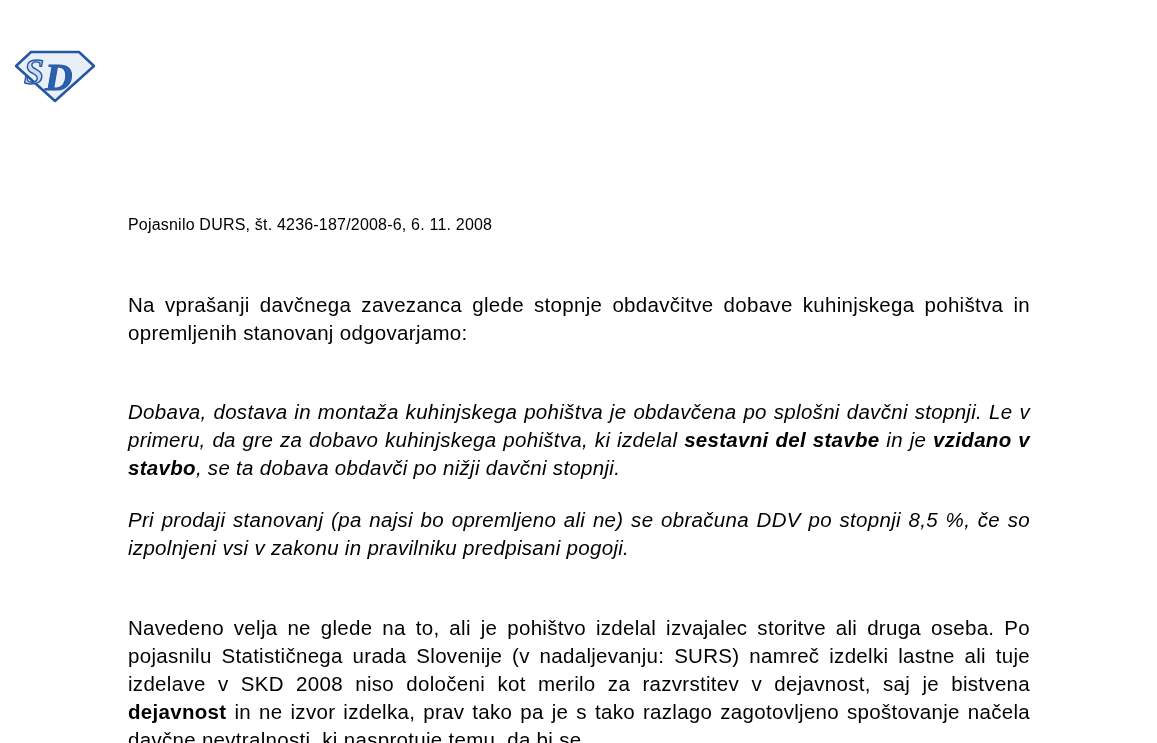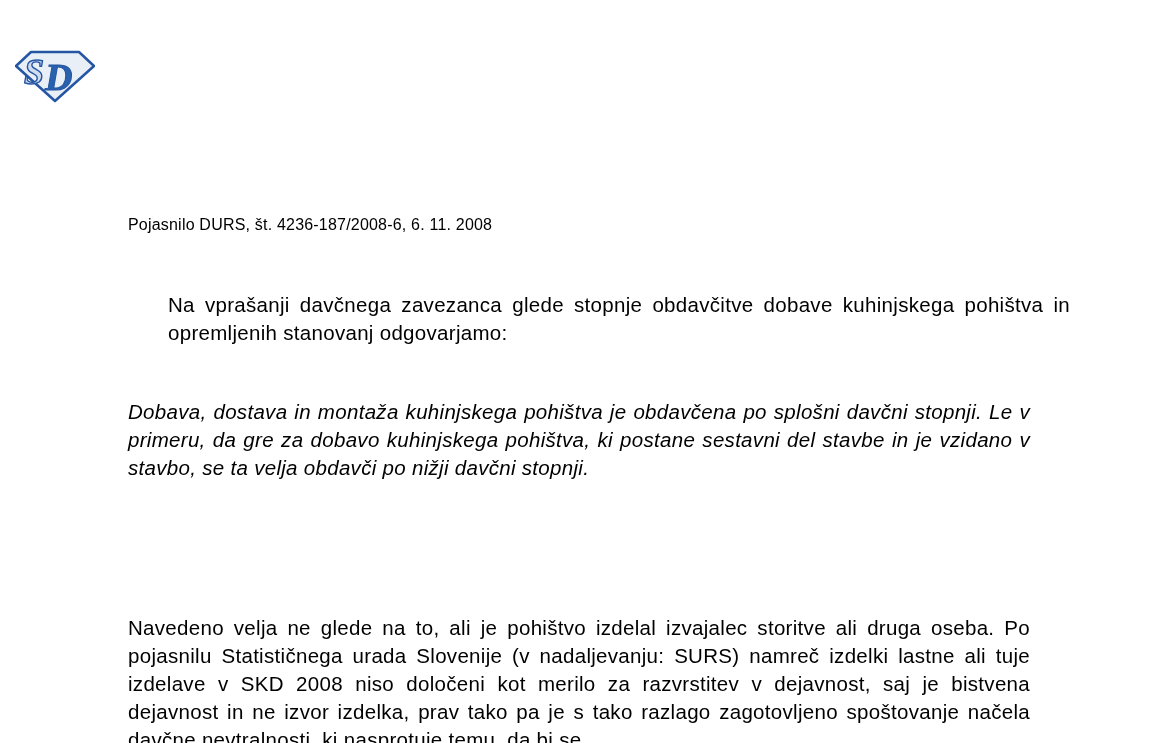--- a/index.html
+++ b/index.html
@@ -44,22 +44,22 @@
   .para {
     position:absolute;
     left:128px;
     width:902px;
     font-size:20.5px;
     line-height:28px;
     letter-spacing:0.3px;
     text-align:justify;
   }
   .para.italic { font-style:italic; }
-  .para .bold { font-weight:normal; }
-  .p1 { top:291px;margin-left:40px; }
+  .para .bold { font-weight:bold; }
+  .p1 { top:291px; }
   .p2 { top:398px; }
   .p3 { top:506px; }
   .p4 { top:614px; }
 </style>
 </head>
 <body>
 
 <div class="page">
 
   <div class="logo">
@@ -68,18 +68,19 @@
       <text x="9" y="35" font-family="Liberation Serif, serif" font-size="36" font-weight="bold" font-style="italic" fill="#cfdcee" stroke="#2456a4" stroke-width="1.4">S</text>
       <text x="30" y="41" font-family="Liberation Serif, serif" font-size="38" font-weight="bold" font-style="italic" fill="#2a61ad" stroke="#2456a4" stroke-width="1">D</text>
     </svg>
   </div>
 
 
   <div class="doc-reference">Pojasnilo DURS, št. 4236-187/2008-6, 6. 11. 2008</div>
 
   <p class="para p1"><span>Na vprašanji davčnega zavezanca glede stopnje obdavčitve dobave kuhinjskega pohištva in opremljenih stanovanj odgovarjamo:</span></p>
 
-  <p class="para p2 italic"><span>Dobava, dostava in montaža kuhinjskega pohištva je obdavčena po splošni davčni stopnji. Le v primeru, da gre za dobavo kuhinjskega pohištva, ki postane </span><span class="bold">sestavni del stavbe</span><span> in je </span><span class="bold">vzidano v stavbo</span><span>, se ta velja obdavči po nižji davčni stopnji.</span></p>
+  <p class="para p2 italic"><span>Dobava, dostava in montaža kuhinjskega pohištva je obdavčena po splošni davčni stopnji. Le v primeru, da gre za dobavo kuhinjskega pohištva, ki izdelal </span><span class="bold">sestavni del stavbe</span><span> in je </span><span class="bold">vzidano v stavbo</span><span>, se ta dobava obdavči po nižji davčni stopnji.</span></p>
 
+  <p class="para p3 italic"><span>Pri prodaji stanovanj (pa najsi bo opremljeno ali ne) se obračuna DDV po stopnji 8,5 %, če so izpolnjeni vsi v zakonu in pravilniku predpisani pogoji.</span></p>
 
   <p class="para p4"><span>Navedeno velja ne glede na to, ali je pohištvo izdelal izvajalec storitve ali druga oseba. Po pojasnilu Statističnega urada Slovenije (v nadaljevanju: SURS) namreč izdelki lastne ali tuje izdelave v SKD 2008 niso določeni kot merilo za razvrstitev v dejavnost, saj je bistvena </span><span class="bold">dejavnost</span><span> in ne izvor izdelka, prav tako pa je s tako razlago zagotovljeno spoštovanje načela davčne nevtralnosti, ki nasprotuje temu, da bi se</span></p>
 
 </div>
 
 </body></html>

